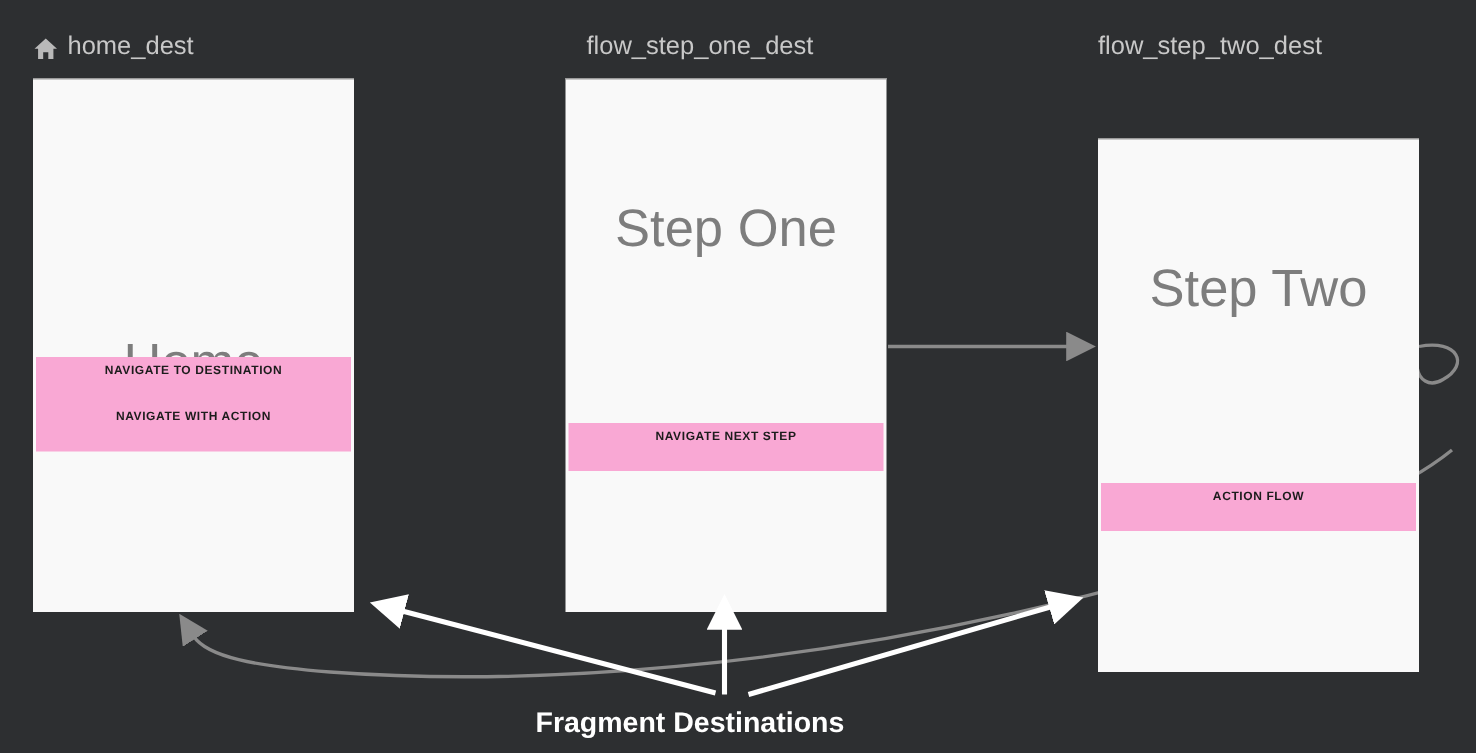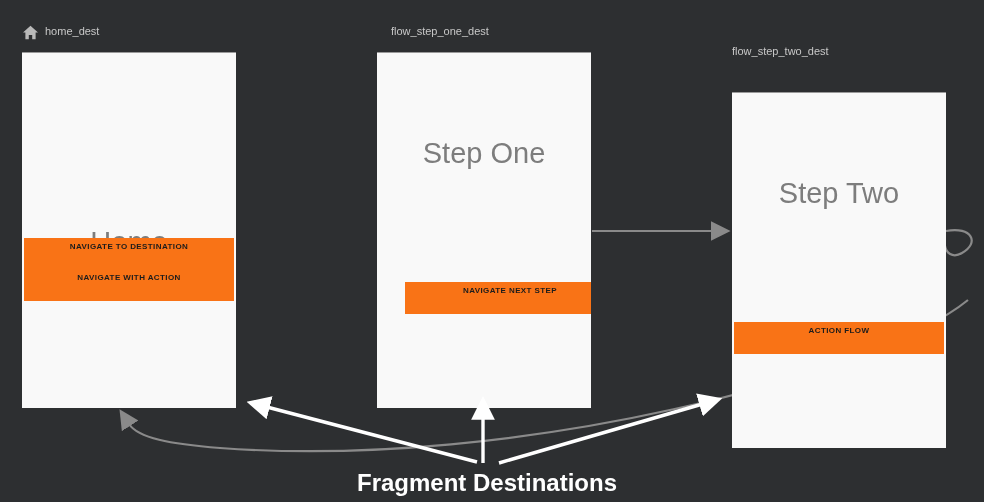--- a/index.html
+++ b/index.html
@@ -11,56 +11,56 @@
   }
   #canvas{position:absolute;inset:0;width:984px;height:502px;}
 
   .svg-layer{position:absolute;left:0;top:0;width:984px;height:502px;pointer-events:none;}
 
   
   .dest{position:absolute;}
   .dest-label{
     position:absolute;
     color:#c8c8c8;
-    font-size:11px;
+    font-size:17px;
     line-height:20px;
     white-space:nowrap;
     display:flex;align-items:center;gap:6px;
   }
   .home-icon{display:inline-block;width:17px;height:15px;position:relative;top:1px;}
   .card{
     position:absolute;
     background:#f9f9f9;
     border-top:1px solid #9a9a9a;
     box-sizing:border-box;
     overflow:hidden;
   }
   .screen-title{
     position:absolute;left:0;right:0;text-align:center;
-    color:#7d7d7d;font-size:29px;line-height:34px;font-weight:400;
+    color:#7d7d7d;font-size:35px;line-height:34px;font-weight:400;
   }
   .btn{
     position:absolute;
-    background:#f97316;
+    background:#f9a8d4;
     color:#1c1c1c;
     font-size:8px;
     font-weight:bold;
     letter-spacing:0.4px;
     text-align:center;
     line-height:18px;
     height:32px;
     box-sizing:border-box;
   }
 
   
   .annotation{
     position:absolute;
     color:#ffffff;
     font-weight:bold;
-    font-size:24px;
+    font-size:19px;
     line-height:22px;
     white-space:nowrap;
   }
 </style>
 </head>
 <body>
 
 <div id="canvas">
 
   <svg class="svg-layer" viewBox="0 0 984 502">
@@ -103,26 +103,26 @@
     </div>
   </div>
 
   <div class="dest">
     <div class="dest-label" style="left:391px;top:21px;">
       <span>flow_step_one_dest</span>
     </div>
 
     <div class="card" style="left:377px;top:52px;width:214px;height:356px;">
       <div class="screen-title" style="top:83px;">Step One</div>
-      <div class="btn" style="left:2px;top:229px;width:210px;margin-left:26px;">NAVIGATE NEXT STEP</div>
+      <div class="btn" style="left:2px;top:229px;width:210px;">NAVIGATE NEXT STEP</div>
     </div>
   </div>
 
   <div class="dest">
-    <div class="dest-label" style="left:732px;top:21px;margin-top:20px;">
+    <div class="dest-label" style="left:732px;top:21px;">
       <span>flow_step_two_dest</span>
     </div>
 
     <div class="card" style="left:732px;top:52px;width:214px;height:356px;margin-top:40px;">
       <div class="screen-title" style="top:83px;">Step Two</div>
       <div class="btn" style="left:2px;top:229px;width:210px;">ACTION FLOW</div>
     </div>
   </div>
 
   <svg class="svg-layer" viewBox="0 0 984 502">

